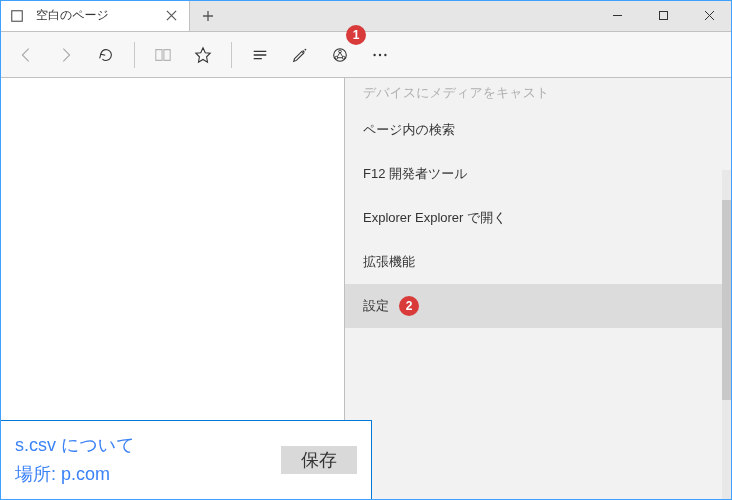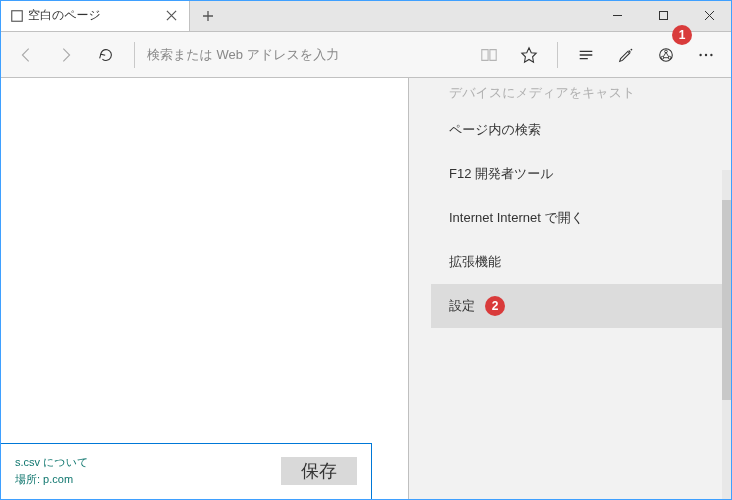--- a/index.html
+++ b/index.html
@@ -1,19 +1,19 @@
 <!DOCTYPE html>
 <html><head>
 <meta charset="utf-8">
 <style>
   * { box-sizing: border-box; margin: 0; padding: 0; }
   body { font-family: "Yu Gothic UI", "Meiryo", sans-serif; font-size: 13px; background: #fff; width: 732px; height: 500px; overflow: hidden; position: relative; }
 
   .title-bar { height: 32px; background: #e6e6e6; display: flex; align-items: stretch; border-bottom: 1px solid #c1c1c1; }
-  .tab { display: flex; align-items: center; background: #fff; min-width: 190px; padding: 0 10px; border-right: 1px solid #c1c1c1; gap: 4px; }
+  .tab { display: flex; align-items: center; background: #fff; min-width: 190px; padding: 0 10px; border-right: 1px solid #c1c1c1; gap: 12px; }
   .tab .page-icon { width: 14px; height: 14px; display: inline-flex; }
   .tab-title { flex: 1; color: #333; font-size: 12px; }
   .tab-close { width: 16px; height: 16px; color: #555; display: inline-flex; align-items: center; justify-content: center; cursor: pointer; font-size: 14px;}
   .new-tab { width: 36px; display: flex; align-items: center; justify-content: center; color: #555; font-size: 16px; cursor: pointer; }
   .title-spacer { flex: 1; }
   .win-controls { display: flex; }
   .win-btn { width: 46px; display: flex; align-items: center; justify-content: center; color: #333; cursor: pointer; }
   .win-btn svg { width: 11px; height: 11px; }
 
   .toolbar { height: 46px; background: #f7f7f7; display: flex; align-items: center; border-bottom: 1px solid #c1c1c1; padding: 0 6px; }
@@ -22,29 +22,29 @@
   .nav-btn svg { width: 18px; height: 18px; }
   .divider { width: 1px; height: 26px; background: #c9c9c9; margin: 0 8px; }
   .address { flex: 1; color: #888; font-size: 13px; padding: 0 4px; }
   .tool-group { display: flex; align-items: center; gap: 0; }
   .tool-btn { width: 40px; height: 40px; display: flex; align-items: center; justify-content: center; color: #333; cursor: pointer; position: relative; }
   .tool-btn svg { width: 18px; height: 18px; }
   .badge-annot { position: absolute; width: 20px; height: 20px; border-radius: 50%; background: #d93b3b; color: #fff; font-size: 12px; font-weight: bold; display: flex; align-items: center; justify-content: center; }
 
   .content { position: relative; height: 422px; background: #fff; }
 
-  .menu { position: absolute; right: 0; top: 0; width: 324px; background: #f2f2f2; border-left: 1px solid #bfbfbf; height: 422px; padding-left: 22px; }
+  .menu { position: absolute; right: 0; top: 0; width: 388px; background: #f2f2f2; border-left: 1px solid #bfbfbf; height: 422px; }
   .menu-item { height: 44px; display: flex; align-items: center; padding: 0 18px; font-size: 13px; color: #333; cursor: pointer; position: relative; }
   .menu-item.disabled { color: #b0b0b0; cursor: default; height: 30px;}
   .menu-item.hovered { background: #dcdcdc; }
   .menu-scroll { position: absolute; right: 0; top: 92px; width: 10px; height: 330px; background: #e8e8e8; }
   .menu-scroll-thumb { position: absolute; top: 30px; width: 10px; height: 200px; background: #c8c8c8; }
 
   .download-bar { position: absolute; left: 0; bottom: 0; width: 372px; border: 1px solid #0078d7; background: #fff; padding: 10px 14px; display: flex; align-items: center; }
-  .download-text { flex: 1; font-size: 11px; color: #0f766e; line-height: 1.6; }
+  .download-text { flex: 1; font-size: 18px; color: #3b82f6; line-height: 1.6; }
   .download-btn { width: 76px; height: 28px; background: #d9d9d9; border: none; display: flex; align-items: center; justify-content: center; font-size: 18px; margin-left: 10px; cursor: pointer; color: #333; }
 
   .outer-border { position:absolute; inset:0; border:1px solid #3fa0ff; pointer-events:none; }
 </style>
 </head>
 <body>
 
 <div class="title-bar">
   <div class="tab">
     <span class="page-icon">
@@ -95,21 +95,20 @@
         <path d="M7 3 L14 10 L7 17" fill="none" stroke="#a8a8a8" stroke-width="1.2"></path>
       </svg>
   </div>
   <div class="nav-btn enabled">
     <svg viewBox="0 0 20 20">
         <path d="M4 10 a6 6 0 1 1 2 4.5" fill="none" stroke="#333" stroke-width="1.2"></path>
         <path d="M4 14 L4 9 L9 9" fill="none" stroke="#333" stroke-width="1.2" transform="rotate(15 4 10)"></path>
       </svg>
   </div>
   <div class="divider"></div>
-  <div class="address">検索または Web アドレスを入力</div>
   <div class="tool-group">
     <div class="tool-btn">
       <svg viewBox="0 0 20 20">
           <path d="M2 4 h7 v12 h-7z M11 4 h7 v12 h-7z" fill="none" stroke="#b5b5b5" stroke-width="1.2"></path>
         </svg>
     </div>
     <div class="tool-btn">
       <svg viewBox="0 0 20 20">
           <path d="M10 2 L12.5 7.5 L18 8 L14 12 L15 18 L10 15 L5 18 L6 12 L2 8 L7.5 7.5 Z" fill="none" stroke="#333" stroke-width="1.2"></path>
         </svg>
@@ -146,21 +145,21 @@
     </div>
   </div>
 </div>
 
 <div class="content">
 
   <div class="menu">
     <div class="menu-item disabled">デバイスにメディアをキャスト</div>
     <div class="menu-item">ページ内の検索</div>
     <div class="menu-item">F12 開発者ツール</div>
-    <div class="menu-item">Internet Internet で開く</div>
+    <div class="menu-item">Explorer Explorer で開く</div>
     <div class="menu-item">拡張機能</div>
     <div class="menu-item hovered" style="position:relative;">
       <span>設定</span>
       <span class="badge-annot" style="left:54px;">2</span>
     </div>
     <div class="menu-scroll">
       <div class="menu-scroll-thumb"></div>
     </div>
   </div>
 

